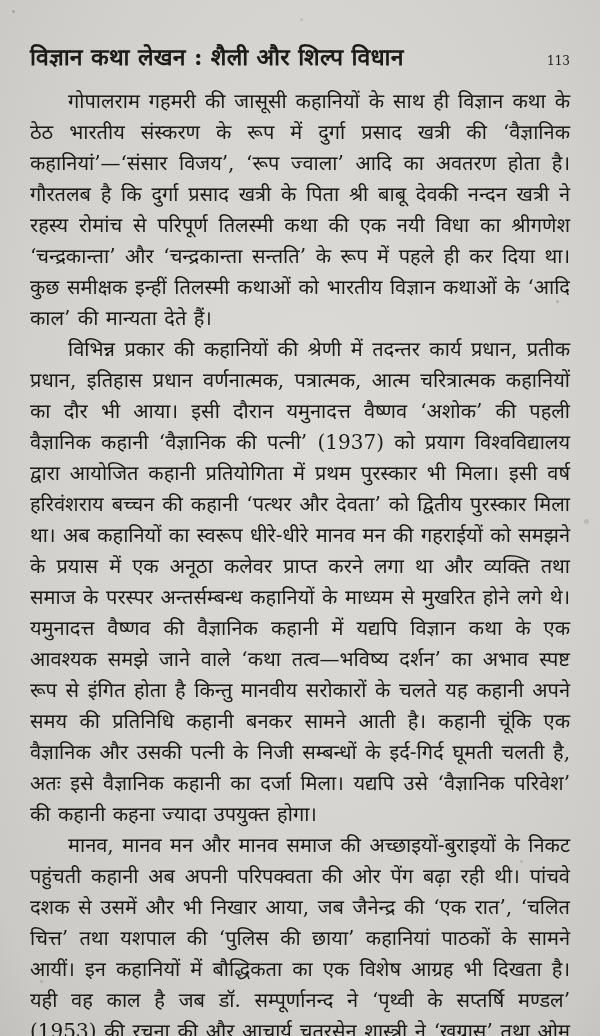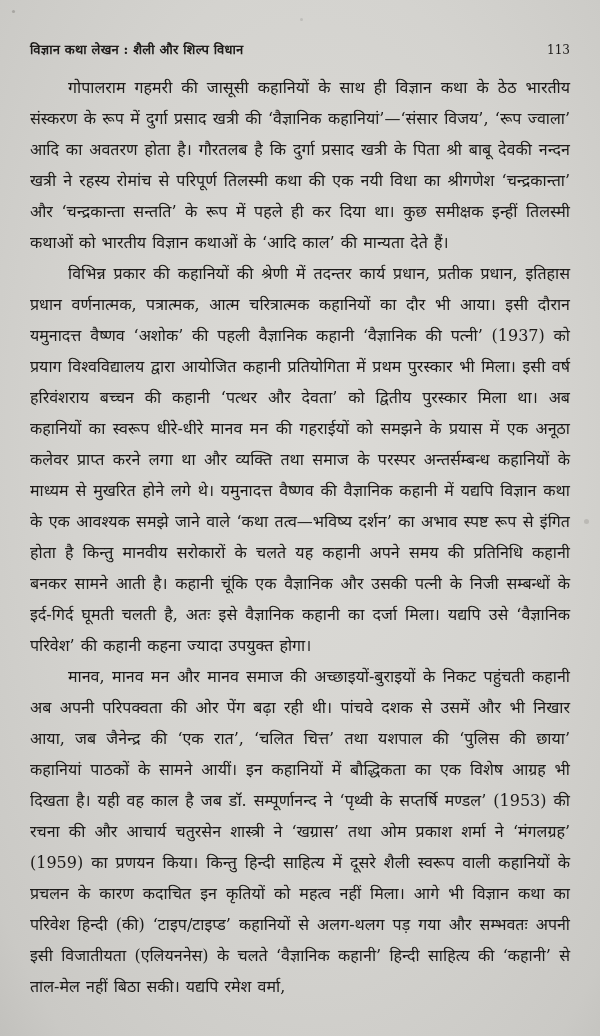--- a/index.html
+++ b/index.html
@@ -38,32 +38,32 @@
       300px 18px 0 0 rgba(60,55,50,.14);
     pointer-events: none;
   }
   .header {
     display: flex;
     justify-content: space-between;
     align-items: baseline;
     margin: 0 0 14px 0;
   }
   .header .title {
-    font-size: 13px;
+    font-size: 23px;
     font-weight: 600;
     letter-spacing: .2px;
     white-space: nowrap;
   }
   .header .pagenum {
     font-size: 12px;
     font-weight: 500;
   }
   .body-text p {
     margin: 0;
-    font-size: 16px;
+    font-size: 20px;
     line-height: 31px;
     font-weight: 500;
     text-align: justify;
     text-indent: 38px;
     word-spacing: 1px;
   }
 </style>
 </head>
 <body>
 

